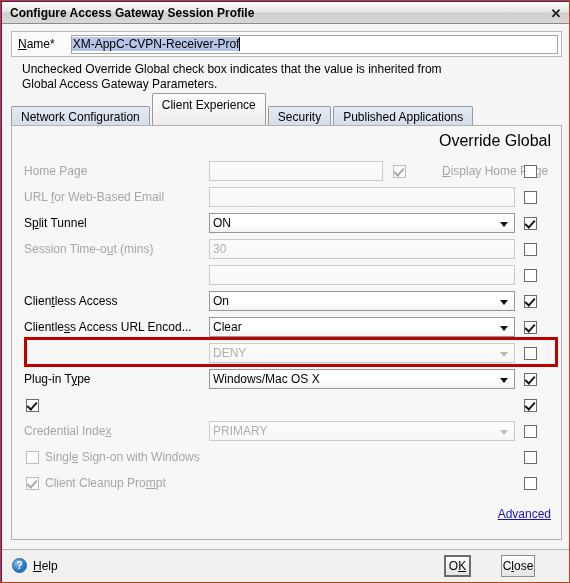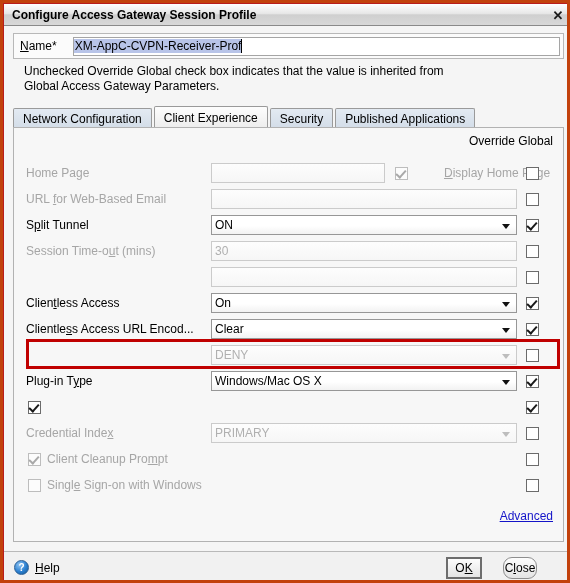--- a/index.html
+++ b/index.html
@@ -12,22 +12,22 @@
     font-size: 12px;
     color: #000000;
     -webkit-font-smoothing: none;
   }
 
   #dialog {
     position: relative;
     width: 570px;
     height: 583px;
     box-sizing: border-box;
-    background: #b91c1c;
-    border: 3px solid #c2410c;
+    background: #4c1d95;
+    border: 1px solid #c2410c;
     overflow: hidden;
   }
 
   
   .titlebar {
     position: absolute;
     left: 1px; top: 1px;
     width: 568px;
     height: 22px;
     background: linear-gradient(to bottom, #fefefe 0%, #e7e7e7 45%, #cfcfcf 52%, #d8d8d8 100%);
@@ -147,21 +147,21 @@
     border-bottom: none;
     margin-right: 2px;
     white-space: nowrap;
     cursor: pointer;
     border-radius: 2px 2px 0 0;
   }
   .tab.inactive {
     background: linear-gradient(to bottom, #e3eaf2 0%, #d3dde8 100%);
   }
   .tab.active {
-    height: 22px;
+    height: 33px;
     line-height: 22px;
     background: linear-gradient(to bottom, #fdfdfd 0%, #ededed 100%);
     border-color: #9a9a9a;
     font-size: 12px;
     margin-top: 8px;
   }
 
   
   .panel {
     position: absolute;
@@ -170,21 +170,21 @@
     width: 551px;
     height: 415px;
     background: #f7f7f7;
     border: 1px solid #b2b2b2;
     box-sizing: border-box;
   }
   .override-header {
     position: absolute;
     right: 10px;
     top: 6px;
-    font-size: 12px;
+    font-size: 16px;
     color: #000;
     white-space: nowrap;
   }
 
   .rows {
     position: absolute;
     left: 0;
     top: 32px;
     width: 549px;
   }
@@ -392,22 +392,22 @@
     display: flex;
     align-items: center;
     justify-content: center;
     background: linear-gradient(to bottom, #fdfdfd 0%, #f0f0f0 50%, #e4e4e4 100%);
     border: 1px solid #8e8e8e;
     cursor: pointer;
   }
   .btn.default {
     border: 2px solid #6d6d6d;
   }
-  .btn-ok { left: 442px; width: 36px; }
-  .btn-close { left: 499px; width: 34px; border-radius: 9px; }
+  .btn-ok { left: 442px; width: 27px; }
+  .btn-close { left: 499px; width: 34px; }
 
   u { text-decoration: underline; text-underline-offset: 1px; }
 </style>
 </head>
 <body>
 
 <div id="dialog">
 
   <div class="titlebar">
     <span class="titlebar-text">Configure Access Gateway Session Profile</span>
@@ -529,28 +529,28 @@
         <div class="row">
           <span class="row-label disabled">Credential Inde<u>x</u></span>
           <div class="field dropdown disabled">
             <span>PRIMARY</span>
             <span class="arrow"></span>
           </div>
           <span class="ovr"></span>
         </div>
 
         <div class="row">
+          <span class="cb disabled" style="left:14px;"></span>
+          <span class="inline-label disabled" style="left:33px;">Singl<u>e</u> Sign-on with Windows</span>
+          <span class="ovr"></span>
+        </div>
+
+        <div class="row">
           <span class="cb checked disabled" style="left:14px;"></span>
           <span class="inline-label disabled" style="left:33px;">Client Cleanup Pro<u>m</u>pt</span>
-          <span class="ovr"></span>
-        </div>
-
-        <div class="row">
-          <span class="cb disabled" style="left:14px;"></span>
-          <span class="inline-label disabled" style="left:33px;">Singl<u>e</u> Sign-on with Windows</span>
           <span class="ovr"></span>
         </div>
 
       </div>
 
       <div class="advanced">Advanced</div>
 
       <div class="redbox"></div>
     </div>
 

